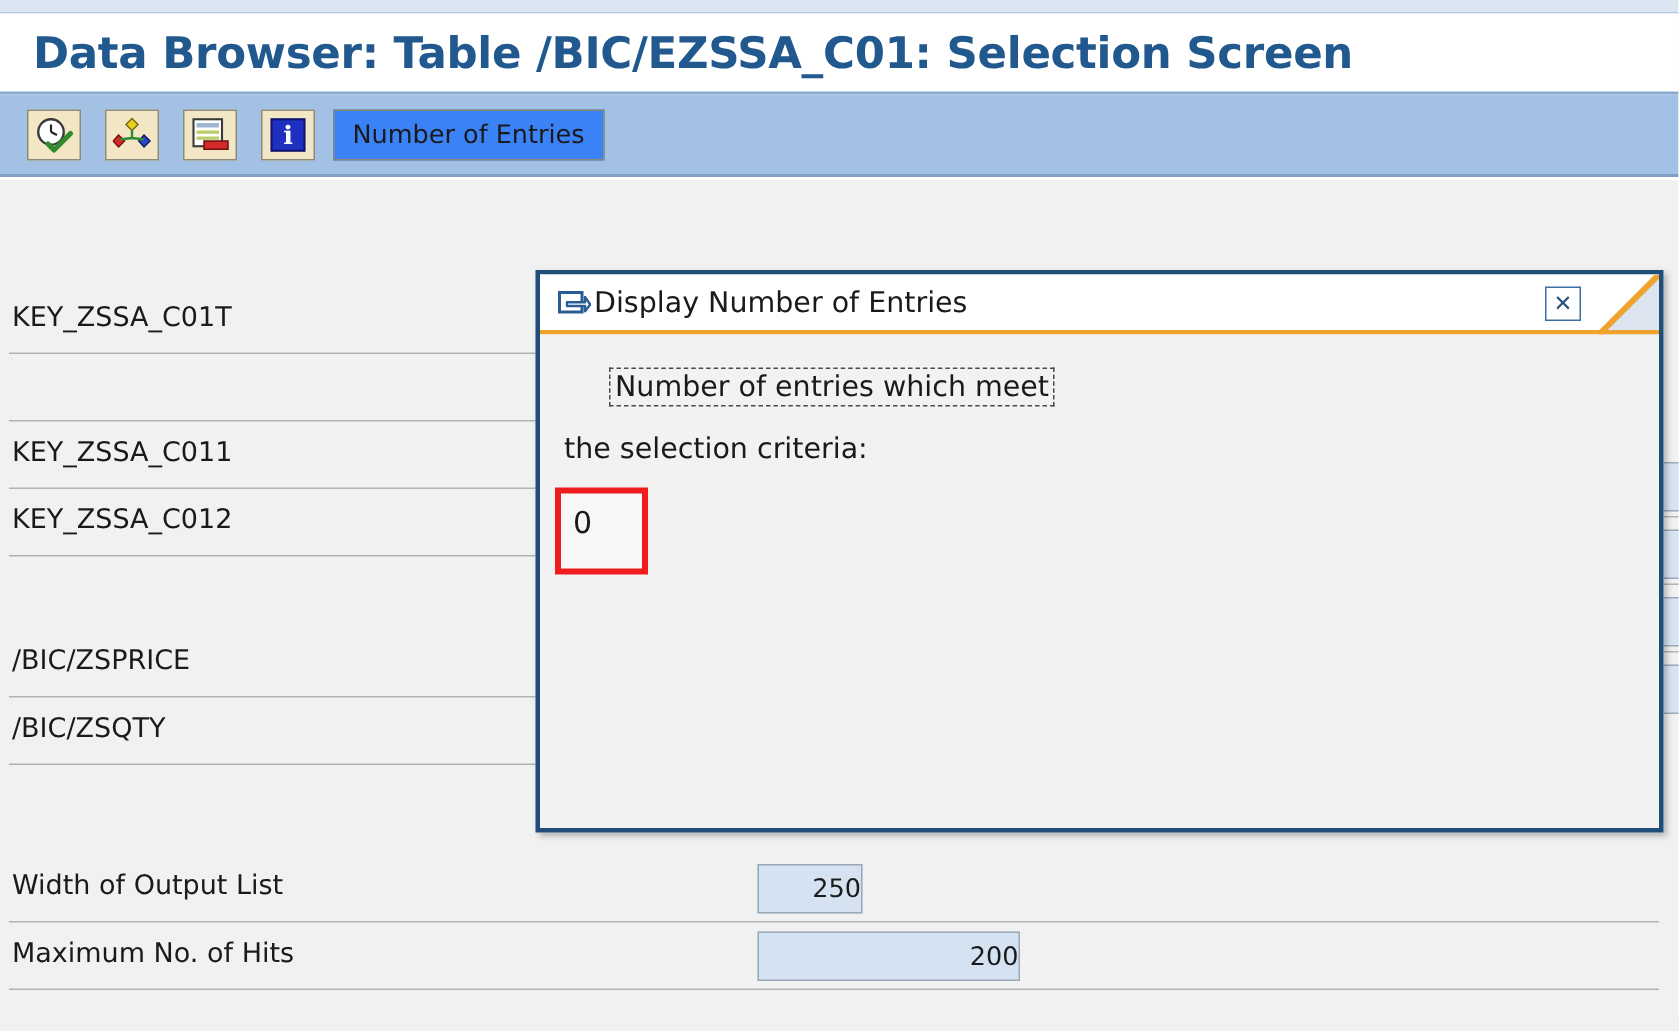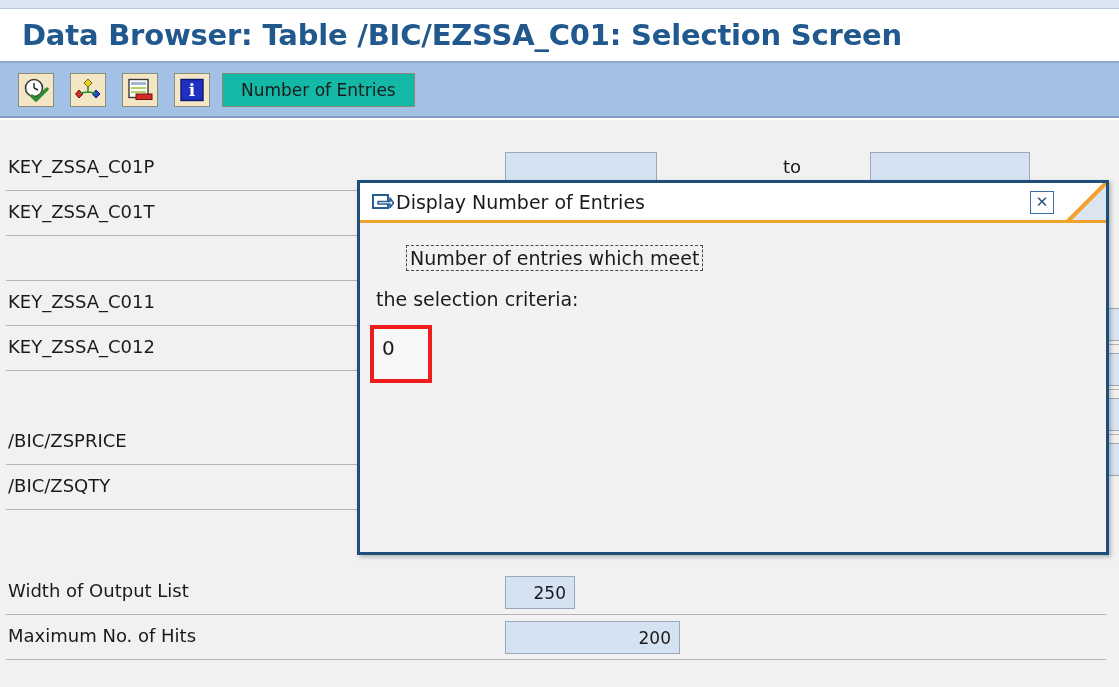--- a/index.html
+++ b/index.html
@@ -60,22 +60,22 @@
     box-sizing: border-box;
     display: flex;
     align-items: center;
     justify-content: center;
   }
   .tbtn svg { display: block; }
   .numentries-btn {
     position: absolute;
     left: 222px; top: 10px;
     height: 34px;
-    padding: 0 18px;
-    background: #14b8a6;
+    padding: 0 12px;
+    background: #3b82f6;
     border: 1px solid #8a8a78;
     box-sizing: border-box;
     display: flex;
     align-items: center;
     font-size: 17px;
     color: #1a1a1a;
     white-space: nowrap;
   }
 
   
@@ -108,21 +108,21 @@
   .inp {
     position: absolute;
     background: #d5e2f2;
     border: 1px solid #9aa8b8;
     box-sizing: border-box;
     height: 33px;
     font-size: 17px;
     color: #1a1a1a;
     display: flex;
     align-items: center;
-    padding: 0 8px;
+    padding: 0 0;
   }
   .inp.num { justify-content: flex-end; }
   .to-label {
     position: absolute;
     font-size: 18px;
     color: #1a1a1a;
   }
 
   
   .right-stub {
@@ -312,27 +312,20 @@
         <text x="13" y="18" font-family="DejaVu Serif, serif" font-size="17" font-weight="bold" fill="#ffffff" text-anchor="middle">i</text>
       </svg>
     </span>
   </div>
 
   <div class="numentries-btn">Number of Entries</div>
 </div>
 
 <div class="screen">
 
-  <div class="field-row" style="top:26px;">
-    <div class="field-label">KEY_ZSSA_C01P</div>
-    <div class="inp" style="left:505px; top:6px; width:152px;"></div>
-    <div class="to-label" style="left:783px; top:10px;">to</div>
-    <div class="inp" style="left:870px; top:6px; width:160px;"></div>
-    <div class="underline"></div>
-  </div>
 
   <div class="field-row" style="top:71px;">
     <div class="field-label">KEY_ZSSA_C01T</div>
     <div class="underline"></div>
   </div>
 
   <div class="field-row" style="top:116px;">
     <div class="underline"></div>
   </div>
 

